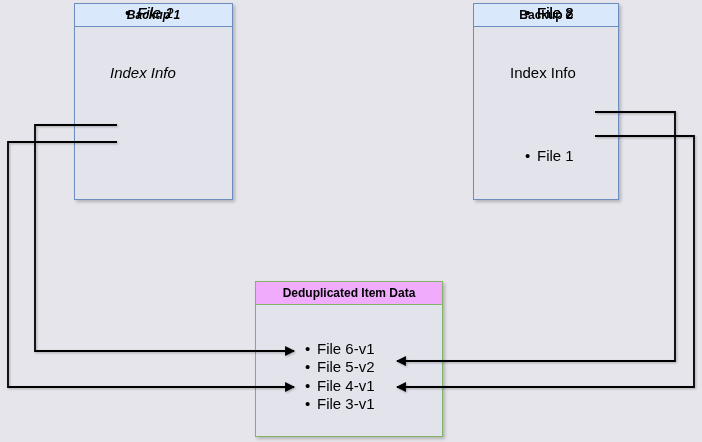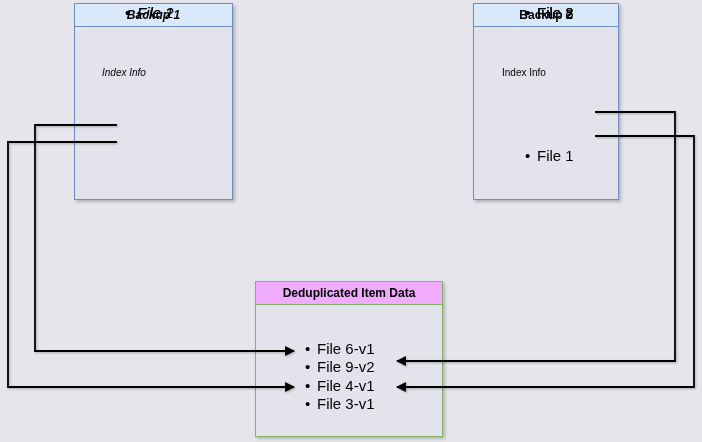--- a/index.html
+++ b/index.html
@@ -31,22 +31,23 @@
   }
   .blue .box-header{background:#dae8fc;border-color:#6c8ebf;}
   .green .box-header{background:#f0abfc;border-color:#82b366;}
 
   #backup1{left:74px;top:3px;width:159px;height:197px;font-style:italic;}
   #backup2{left:473px;top:3px;width:146px;height:197px;}
   #dedup{left:255px;top:281px;width:188px;height:156px;}
 
   .section-label{
     position:absolute;
-    font-size:10px;line-height:18px;
+    font-size:15px;line-height:18px;
     white-space:nowrap;
+    margin-left:8px;
   }
   #backup1 .section-label{left:27px;top:60px;}
   #backup2 .section-label{left:28px;top:60px;}
 
   .item{
     position:absolute;
     display:flex;align-items:center;
     font-size:15px;line-height:18px;height:18px;
     white-space:nowrap;
   }
@@ -118,21 +119,21 @@
   </div>
 
   <div class="box green" id="dedup">
     <div class="box-header">Deduplicated Item Data</div>
     <div class="item" style="top:339px;">
       <span class="bullet">•</span>
       <span>File 6-v1</span>
     </div>
     <div class="item" style="top:357px;">
       <span class="bullet">•</span>
-      <span>File 9-v2</span>
+      <span>File 5-v2</span>
     </div>
     <div class="item" style="top:376px;">
       <span class="bullet">•</span>
       <span>File 4-v1</span>
     </div>
     <div class="item" style="top:394px;">
       <span class="bullet">•</span>
       <span>File 3-v1</span>
     </div>
   </div>

